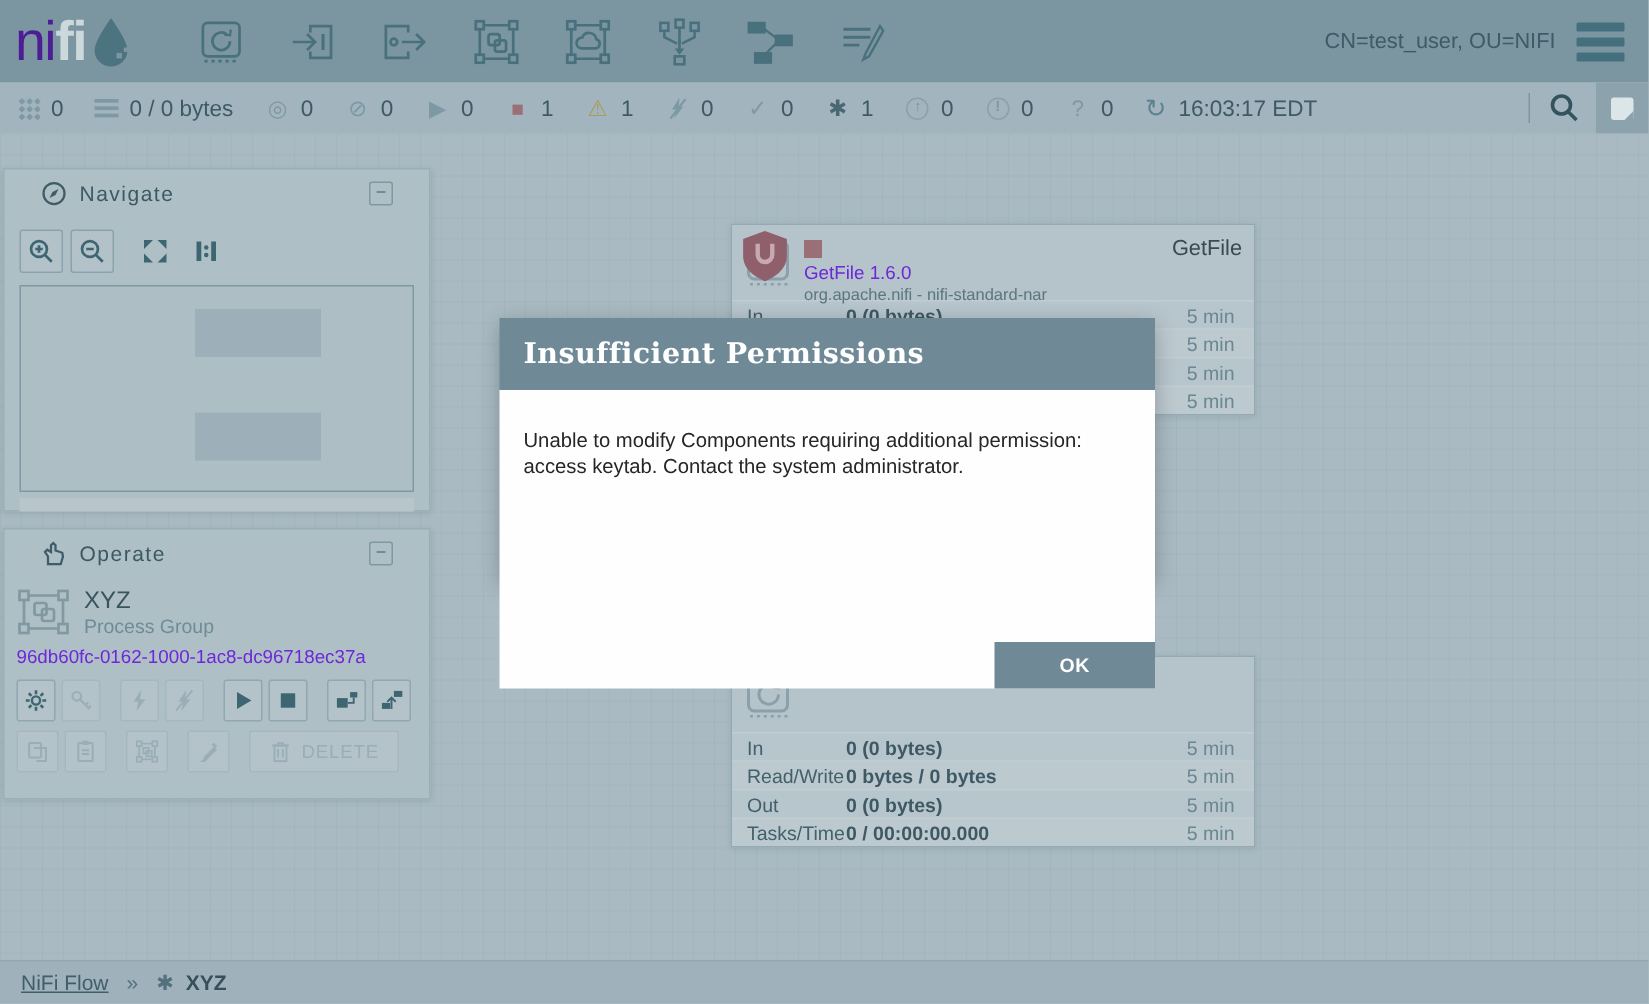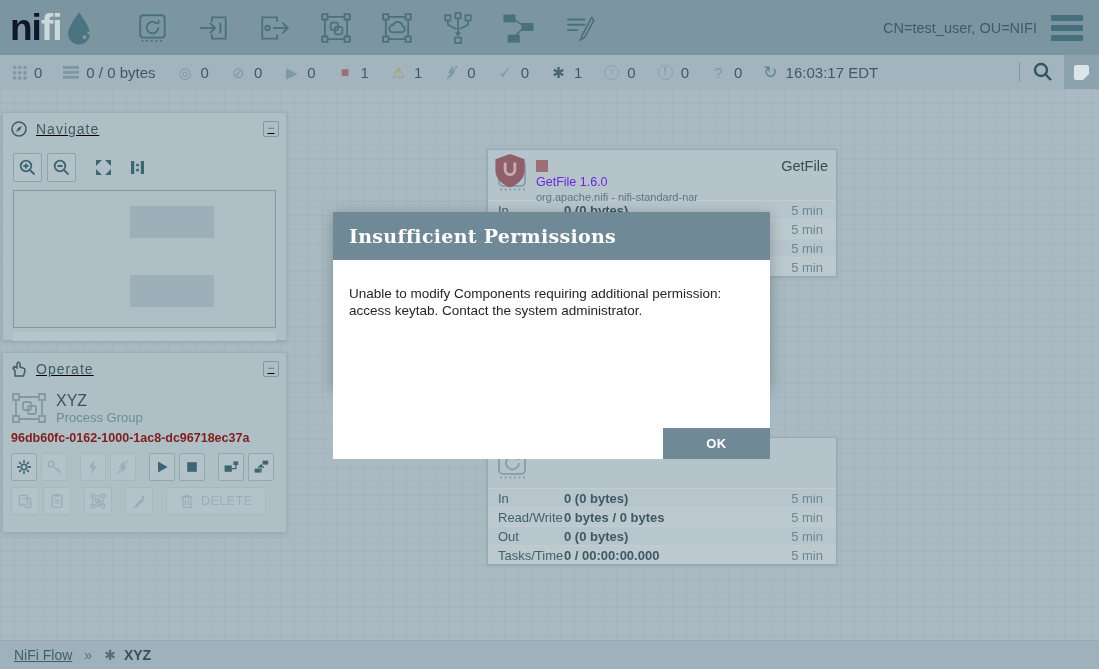--- a/index.html
+++ b/index.html
@@ -10,21 +10,21 @@
     background:#A9BAC2;
   }
   .root { position:relative; width:1099px; height:669px; overflow:hidden; }
 
   
   .topbar {
     position:absolute; left:0; top:0; width:1099px; height:55px;
     background:#7C96A1; display:flex; align-items:center;
   }
   .logo { display:flex; align-items:flex-end; margin-left:10px; user-select:none; }
-  .logo .t1 { font-size:37px; font-weight:bold; color:#0f172a; letter-spacing:-1px; line-height:1; }
+  .logo .t1 { font-size:37px; font-weight:normal; color:#4c1d95; letter-spacing:-1px; line-height:1; }
   .logo .t2 { font-size:37px; font-weight:bold; color:#CBD8DC; letter-spacing:-1px; line-height:1; }
   .logo svg { margin-left:2px; margin-bottom:1px; }
   .tools { display:flex; align-items:center; gap:27px; margin-left:42px; }
   .tool { width:34px; height:34px; color:#48707D; cursor:grab; }
   .tool svg { width:34px; height:34px; }
   .topbar-right { margin-left:auto; display:flex; align-items:center; }
   .user-id { color:#3E5B66; font-size:14.5px; margin-right:14px; }
   .hamburger { width:32px; height:26px; display:flex; flex-direction:column; justify-content:space-between; margin-right:16px; cursor:pointer; }
   .hamburger i { display:block; height:6px; background:#44707E; border-radius:1px; }
 
@@ -59,40 +59,40 @@
       linear-gradient(rgba(125,150,160,.13) 1px, transparent 1px),
       linear-gradient(90deg, rgba(125,150,160,.13) 1px, transparent 1px);
     background-size:14px 14px; background-color:#A9BAC2;
   }
 
   
   .panel {
     position:absolute; width:285px; background:#AFBFC6;
     border:1px solid #9AAFB8; box-shadow:0 1px 4px rgba(60,85,95,.18);
   }
-  .panel-head { display:flex; align-items:center; height:32px; padding:0 7px;text-decoration:underline; }
+  .panel-head { display:flex; align-items:center; height:32px; padding:0 24px; }
   .panel-head .ph-ic { width:18px; height:18px; color:#3E5D68; margin-right:8px; }
   .panel-title { font-size:14px; color:#3C5A64; letter-spacing:1px; }
   .collapse-btn { margin-left:auto; width:16px; height:16px; border:1px solid #7E98A4; border-radius:2px; color:#4C7380; font-size:12px; line-height:13px; text-align:center; cursor:pointer; }
   .nav-panel { left:2px; top:112px; height:229px; }
   .nav-buttons { display:flex; align-items:center; gap:5px; padding:8px 10px 4px; }
   .nbtn { width:29px; height:29px; border:1px solid #8AA3AD; border-radius:2px; color:#3E6672; display:flex; align-items:center; justify-content:center; cursor:pointer; background:rgba(255,255,255,.05); }
   .nbtn.noborder { border-color:transparent; background:transparent; }
   .nbtn.gap { margin-left:8px; }
   .nbtn svg { width:19px; height:19px; }
   .birdseye { margin:4px 10px 0; width:263px; height:138px; border:1px solid #7E98A4; background:#AEBEC5; position:relative; cursor:move; }
   .mini-rect { position:absolute; width:84px; height:32px; background:#9DAFB9; }
   .birdseye-foot { margin:4px 10px 0; width:263px; height:9px; background:#B8C6CC; }
 
   .op-panel { left:2px; top:352px; height:181px; }
   .op-comp { display:flex; align-items:flex-start; padding:7px 8px 0; }
   .op-comp-ic { width:38px; height:32px; color:#8298A2; margin-right:7px; }
   .op-name { font-size:16px; color:#3A545E; line-height:1.15; }
   .op-type { font-size:13px; color:#6E8C98; }
-  .op-id { font-size:12.5px; color:#7f1d1d; padding:6px 8px 0;font-weight:bold; }
+  .op-id { font-size:12.5px; color:#6d28d9; padding:6px 8px 0; }
   .op-rows { padding:8px 8px 0; }
   .op-row { display:flex; align-items:center; margin-bottom:6px; }
   .obtn { width:28px; height:28px; border:1px solid #92A8B1; border-radius:2px; background:rgba(255,255,255,.07);
           color:#3E6672; display:flex; align-items:center; justify-content:center; margin-right:4px; cursor:pointer; }
   .obtn svg { width:16px; height:16px; }
   .obtn.dis { color:#9AAEB7; border-color:#A5B7BF; cursor:default; }
   .obtn.grp { margin-left:9px; }
   .obtn.wide { width:auto; padding:0 12px; gap:6px; font-size:12.5px; letter-spacing:.5px; }
 
   

